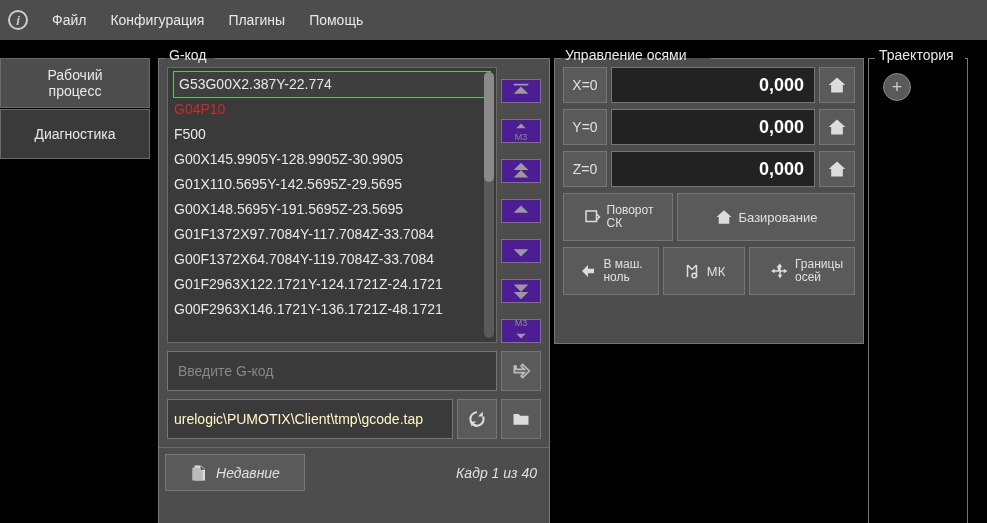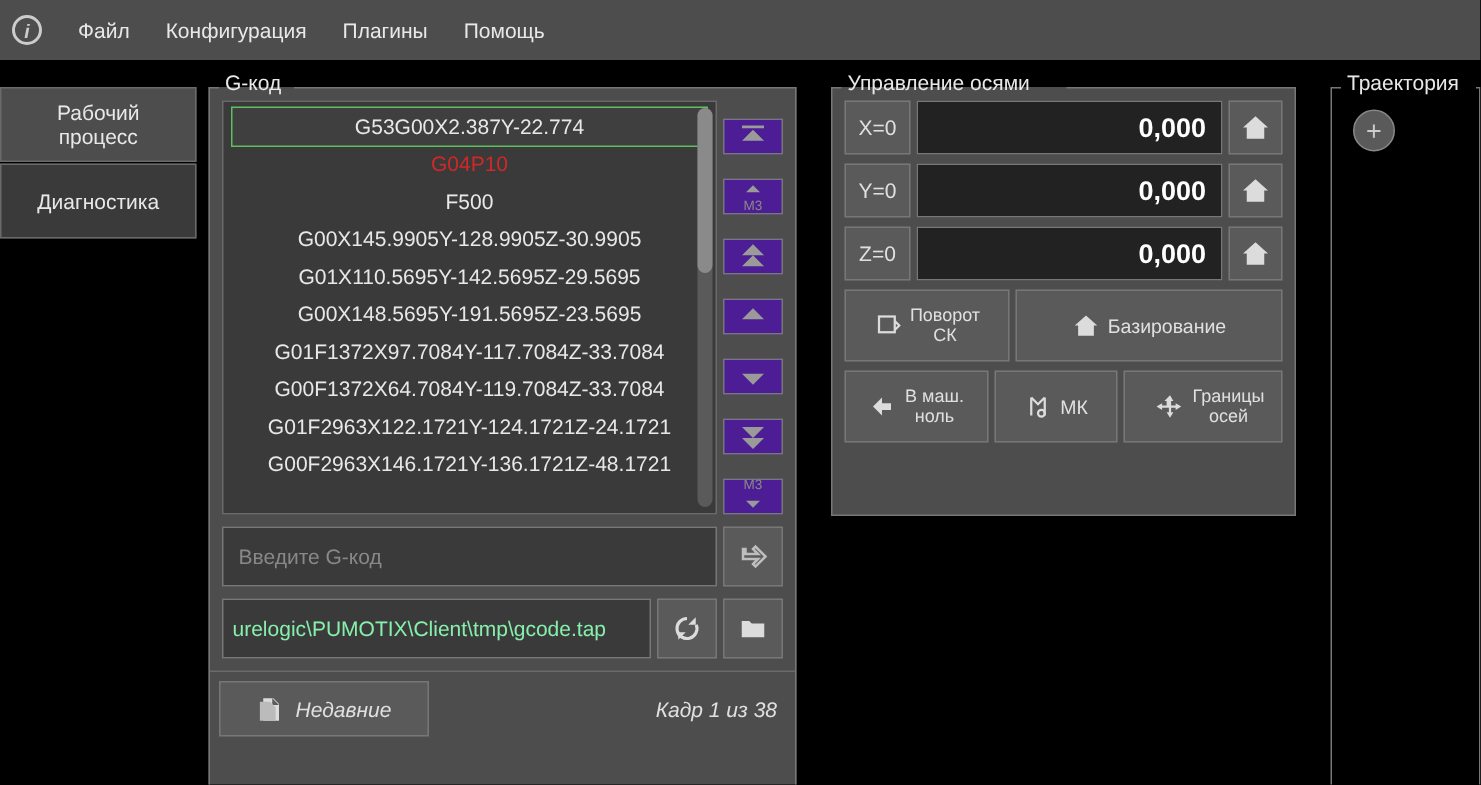--- a/index.html
+++ b/index.html
@@ -13,21 +13,21 @@
   
   .main { display: flex; height: calc(100% - 40px); background: #000; }
   
   
   .left-tabs { width: 150px; padding-top: 18px; }
   .tab { background: #4d4d4d; border: 1px solid #6a6a6a; height: 50px; display: flex; align-items: center; justify-content: center; text-align: center; color: #e8e8e8; cursor: pointer; margin-bottom: 1px;}
   .tab.active { background: #4d4d4d; }
   .tab.inactive { background: #3a3a3a; }
   
   
-  .panel-wrap { display: flex; gap: 19px; padding-top: 18px; text-align: center; }
+  .panel-wrap { display: flex; gap: 0; padding-top: 18px; }
   .fieldset { border: 1px solid #777; background: #4d4d4d; position: relative; padding: 8px; }
   .fieldset .legend { position: absolute; top: -12px; left: 8px; background: transparent; color: #e8e8e8; padding: 0 2px; font-size: 14px; }
   .legend-mask { position:absolute; top:-1px; height:2px; background:#4d4d4d;}
   
   
   .gcode-panel { width: 392px; height: 497px; margin-left: 8px;}
   .gcode-list-wrap { display:flex; gap:4px; height: 276px;}
   .gcode-list { flex:1; border: 1px solid #6a6a6a; background: #3a3a3a; padding: 4px 6px; overflow: hidden; position:relative;}
   .gcode-line { color: #e8e8e8; line-height: 25px; white-space: nowrap; }
   .gcode-line.current { border: 1px solid #5fbf5f; background: #3f3f3f; margin:-1px; padding:0 5px;}
@@ -38,21 +38,21 @@
   .navbtn { flex:1; background:#4c1d95; border:1px solid #777; display:flex; align-items:center; justify-content:center; cursor:pointer; color:#9a9a9a;margin-top:12px;}
   .navbtn svg { width:22px; height:22px; fill:#9a9a9a;}
   .navbtn .mlabel{ font-size:9px; color:#8a8a8a; margin-top:-2px;}
   
   .gcode-input-row { display:flex; gap:4px; margin-top:8px; height:40px;}
   .gcode-input { flex:1; background:#3a3a3a; border:1px solid #777; color:#888; padding:0 10px; display:flex; align-items:center;}
   .iconbtn { width:40px; background:#5a5a5a; border:1px solid #777; display:flex; align-items:center; justify-content:center; cursor:pointer;}
   .iconbtn svg{width:20px;height:20px;fill:#bdbdbd;}
   
   .gcode-file-row { display:flex; gap:4px; margin-top:8px; height:40px;}
-  .file-path { flex:1; background:#3a3a3a; border:1px solid #777; color:#86efac; display:flex; align-items:center; padding:0 6px; overflow:hidden; white-space:nowrap;}
+  .file-path { flex:1; background:#3a3a3a; border:1px solid #777; color:#fef9c3; display:flex; align-items:center; padding:0 6px; overflow:hidden; white-space:nowrap;}
   
   .gcode-bottom-row { display:flex; margin-top:8px; height:50px; gap:0; align-items:stretch; margin-left:-8px; margin-right:-8px; margin-bottom:-8px; border-top:1px solid #6a6a6a;font-style:italic;}
   .recent-btn { width:140px; background:#5a5a5a; border:1px solid #777; margin:6px 0 6px 6px; display:flex; align-items:center; justify-content:center; gap:8px; cursor:pointer; color:#e0e0e0;}
   .frame-info { flex:1; display:flex; align-items:center; justify-content:flex-end; padding-right:12px; color:#e0e0e0;}
   
   
   .axis-panel { width: 310px; margin-left:4px;}
   .axis-row { display:flex; gap:4px; height:36px; margin-bottom:6px; align-items:stretch;}
   .axis-label { width:44px; background:#5a5a5a; border:1px solid #777; display:flex; align-items:center; justify-content:center; color:#e0e0e0; cursor:pointer;}
   .axis-value { flex:1; background:#222; border:1px solid #777; display:flex; align-items:center; justify-content:flex-end; padding-right:10px; font-size:18px; font-weight:bold; color:#fff;}
@@ -184,21 +184,21 @@
       </div>
 
       <div class="gcode-bottom-row">
         <div class="recent-btn">
           <svg viewBox="0 0 24 24" width="18" height="18" fill="#dcdcdc">
               <path d="M6 2h9l5 5v15H6zM14 2v6h6" fill="#dcdcdc"></path>
               <path d="M3 5h9l5 5v12H3z" fill="#bbb"></path>
             </svg>
           <span>Недавние</span>
         </div>
-        <div class="frame-info">Кадр 1 из 38</div>
+        <div class="frame-info">Кадр 1 из 40</div>
       </div>
     </div>
 
     <div class="fieldset axis-panel" style="height:286px;">
       <div class="legend-mask" style="left:6px; width:150px;"></div>
       <div class="legend">Управление осями</div>
 
       <div class="axis-row">
         <div class="axis-label">X=0</div>
         <div class="axis-value">0,000</div>

